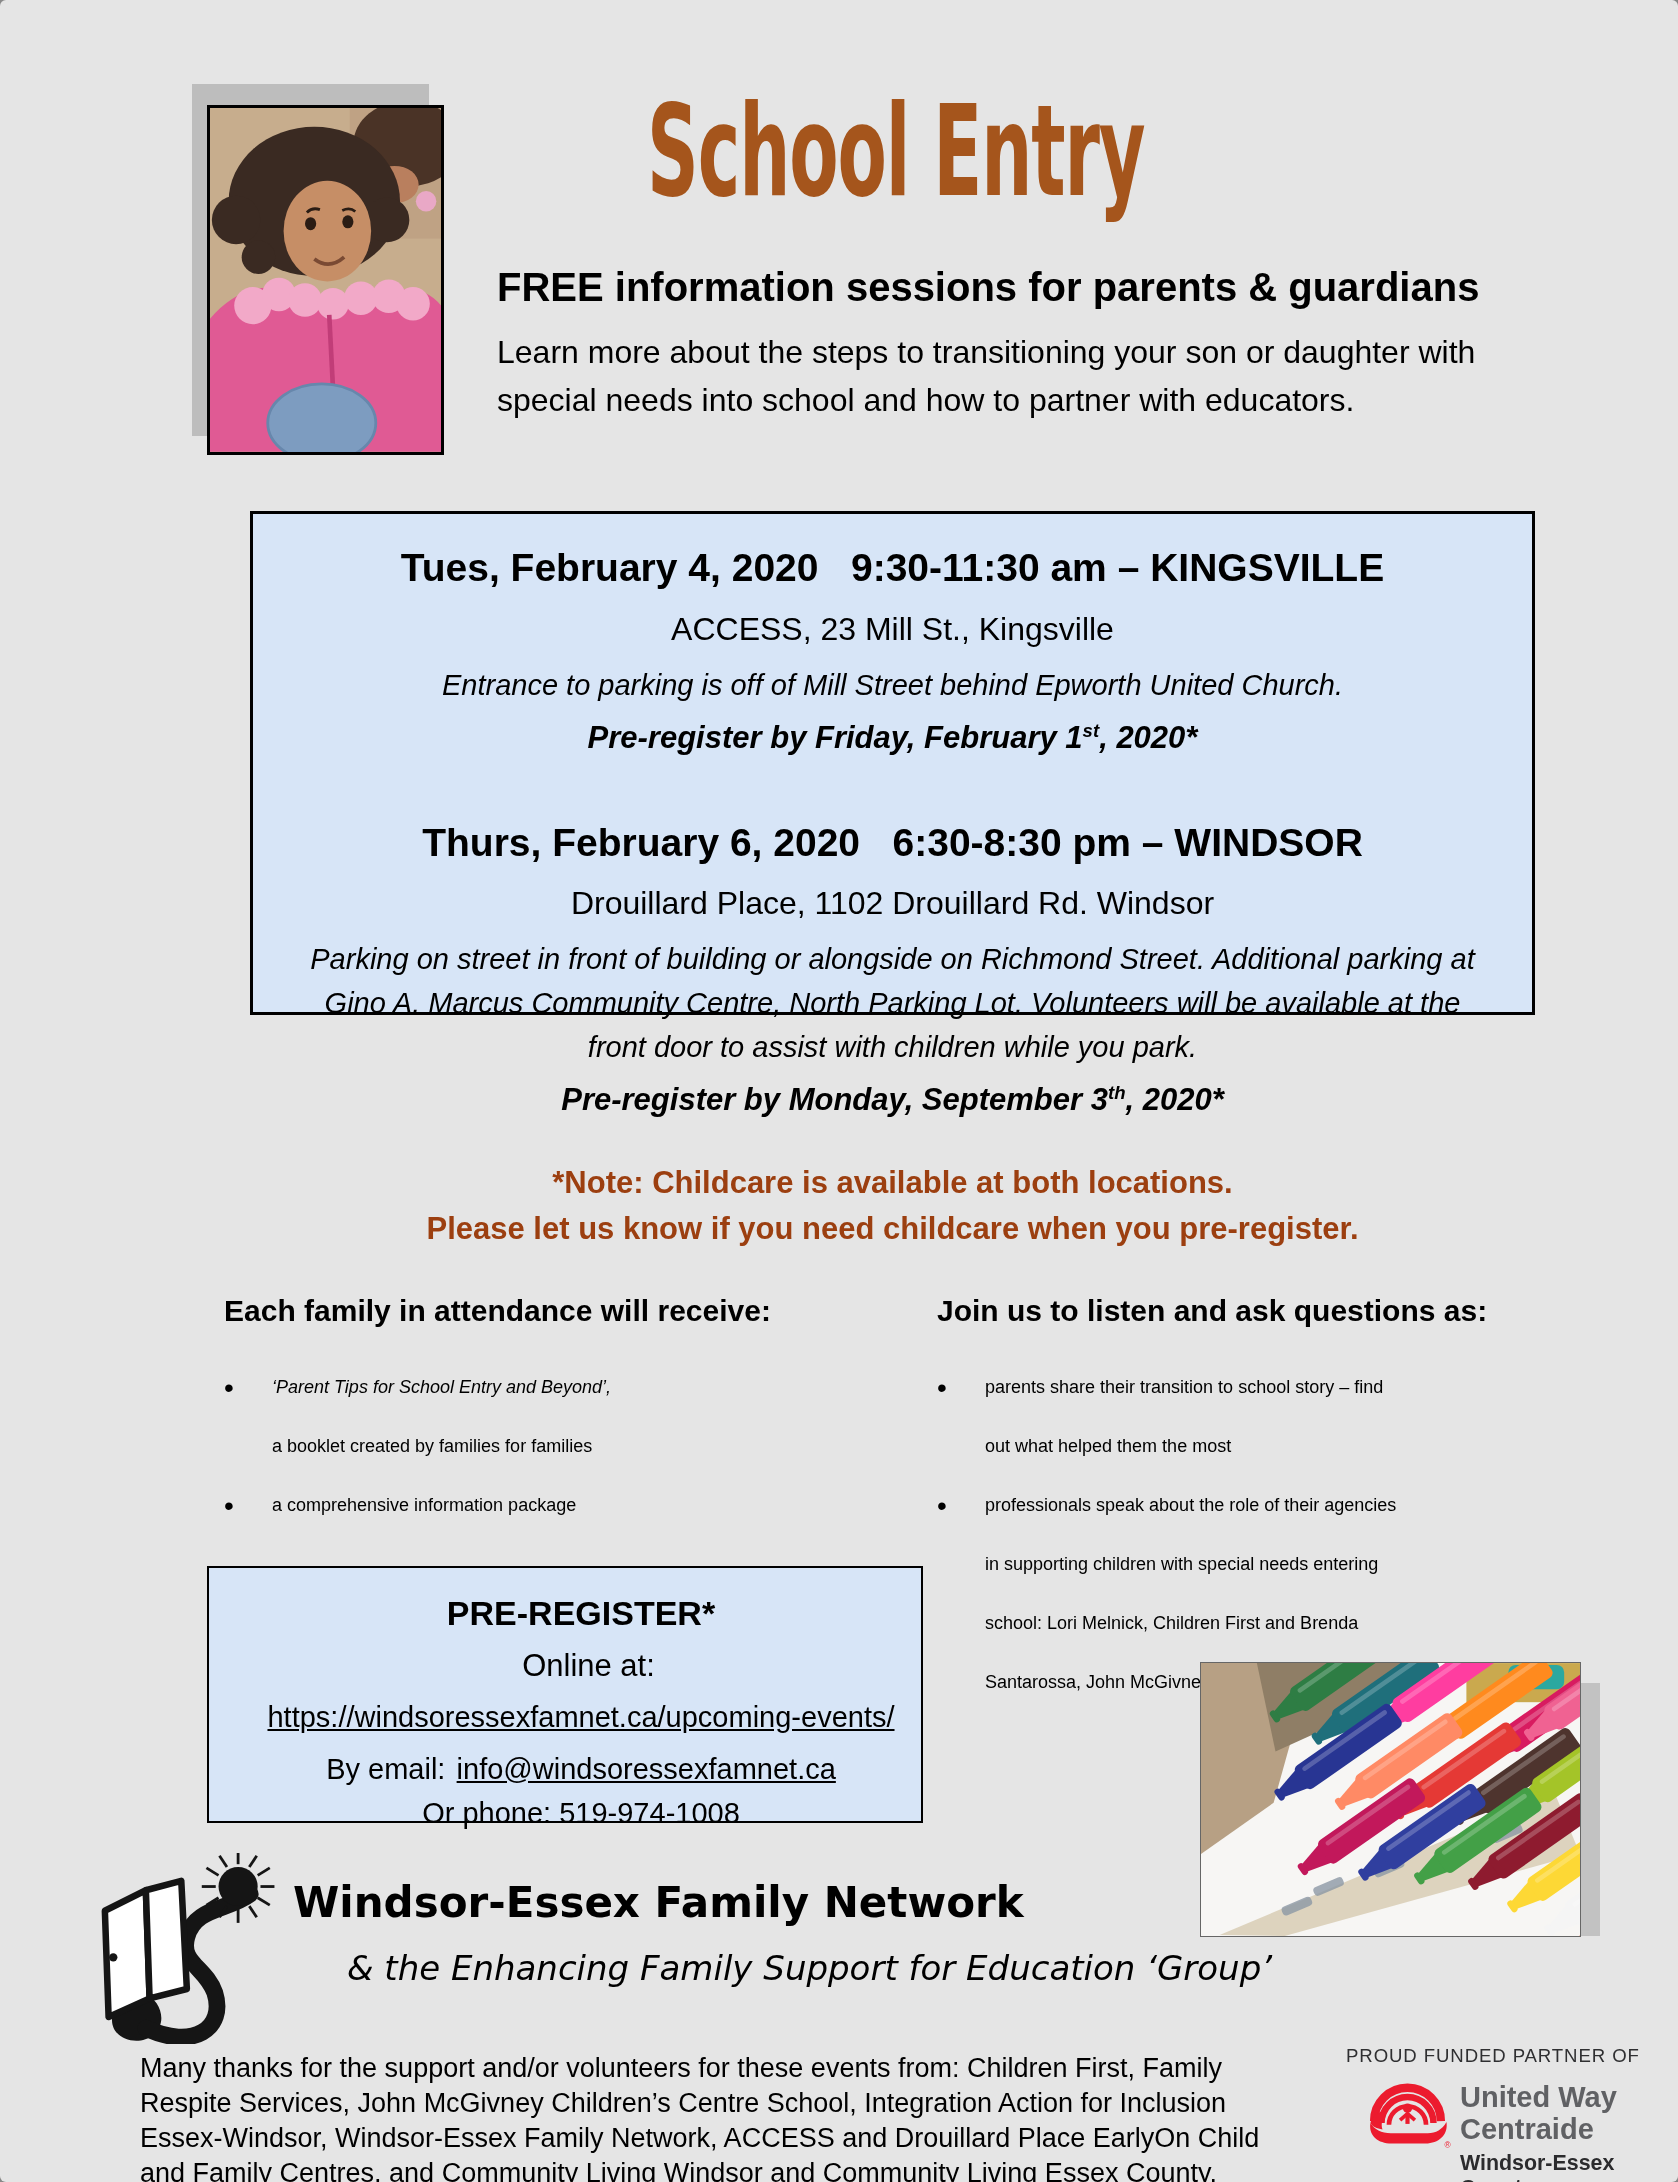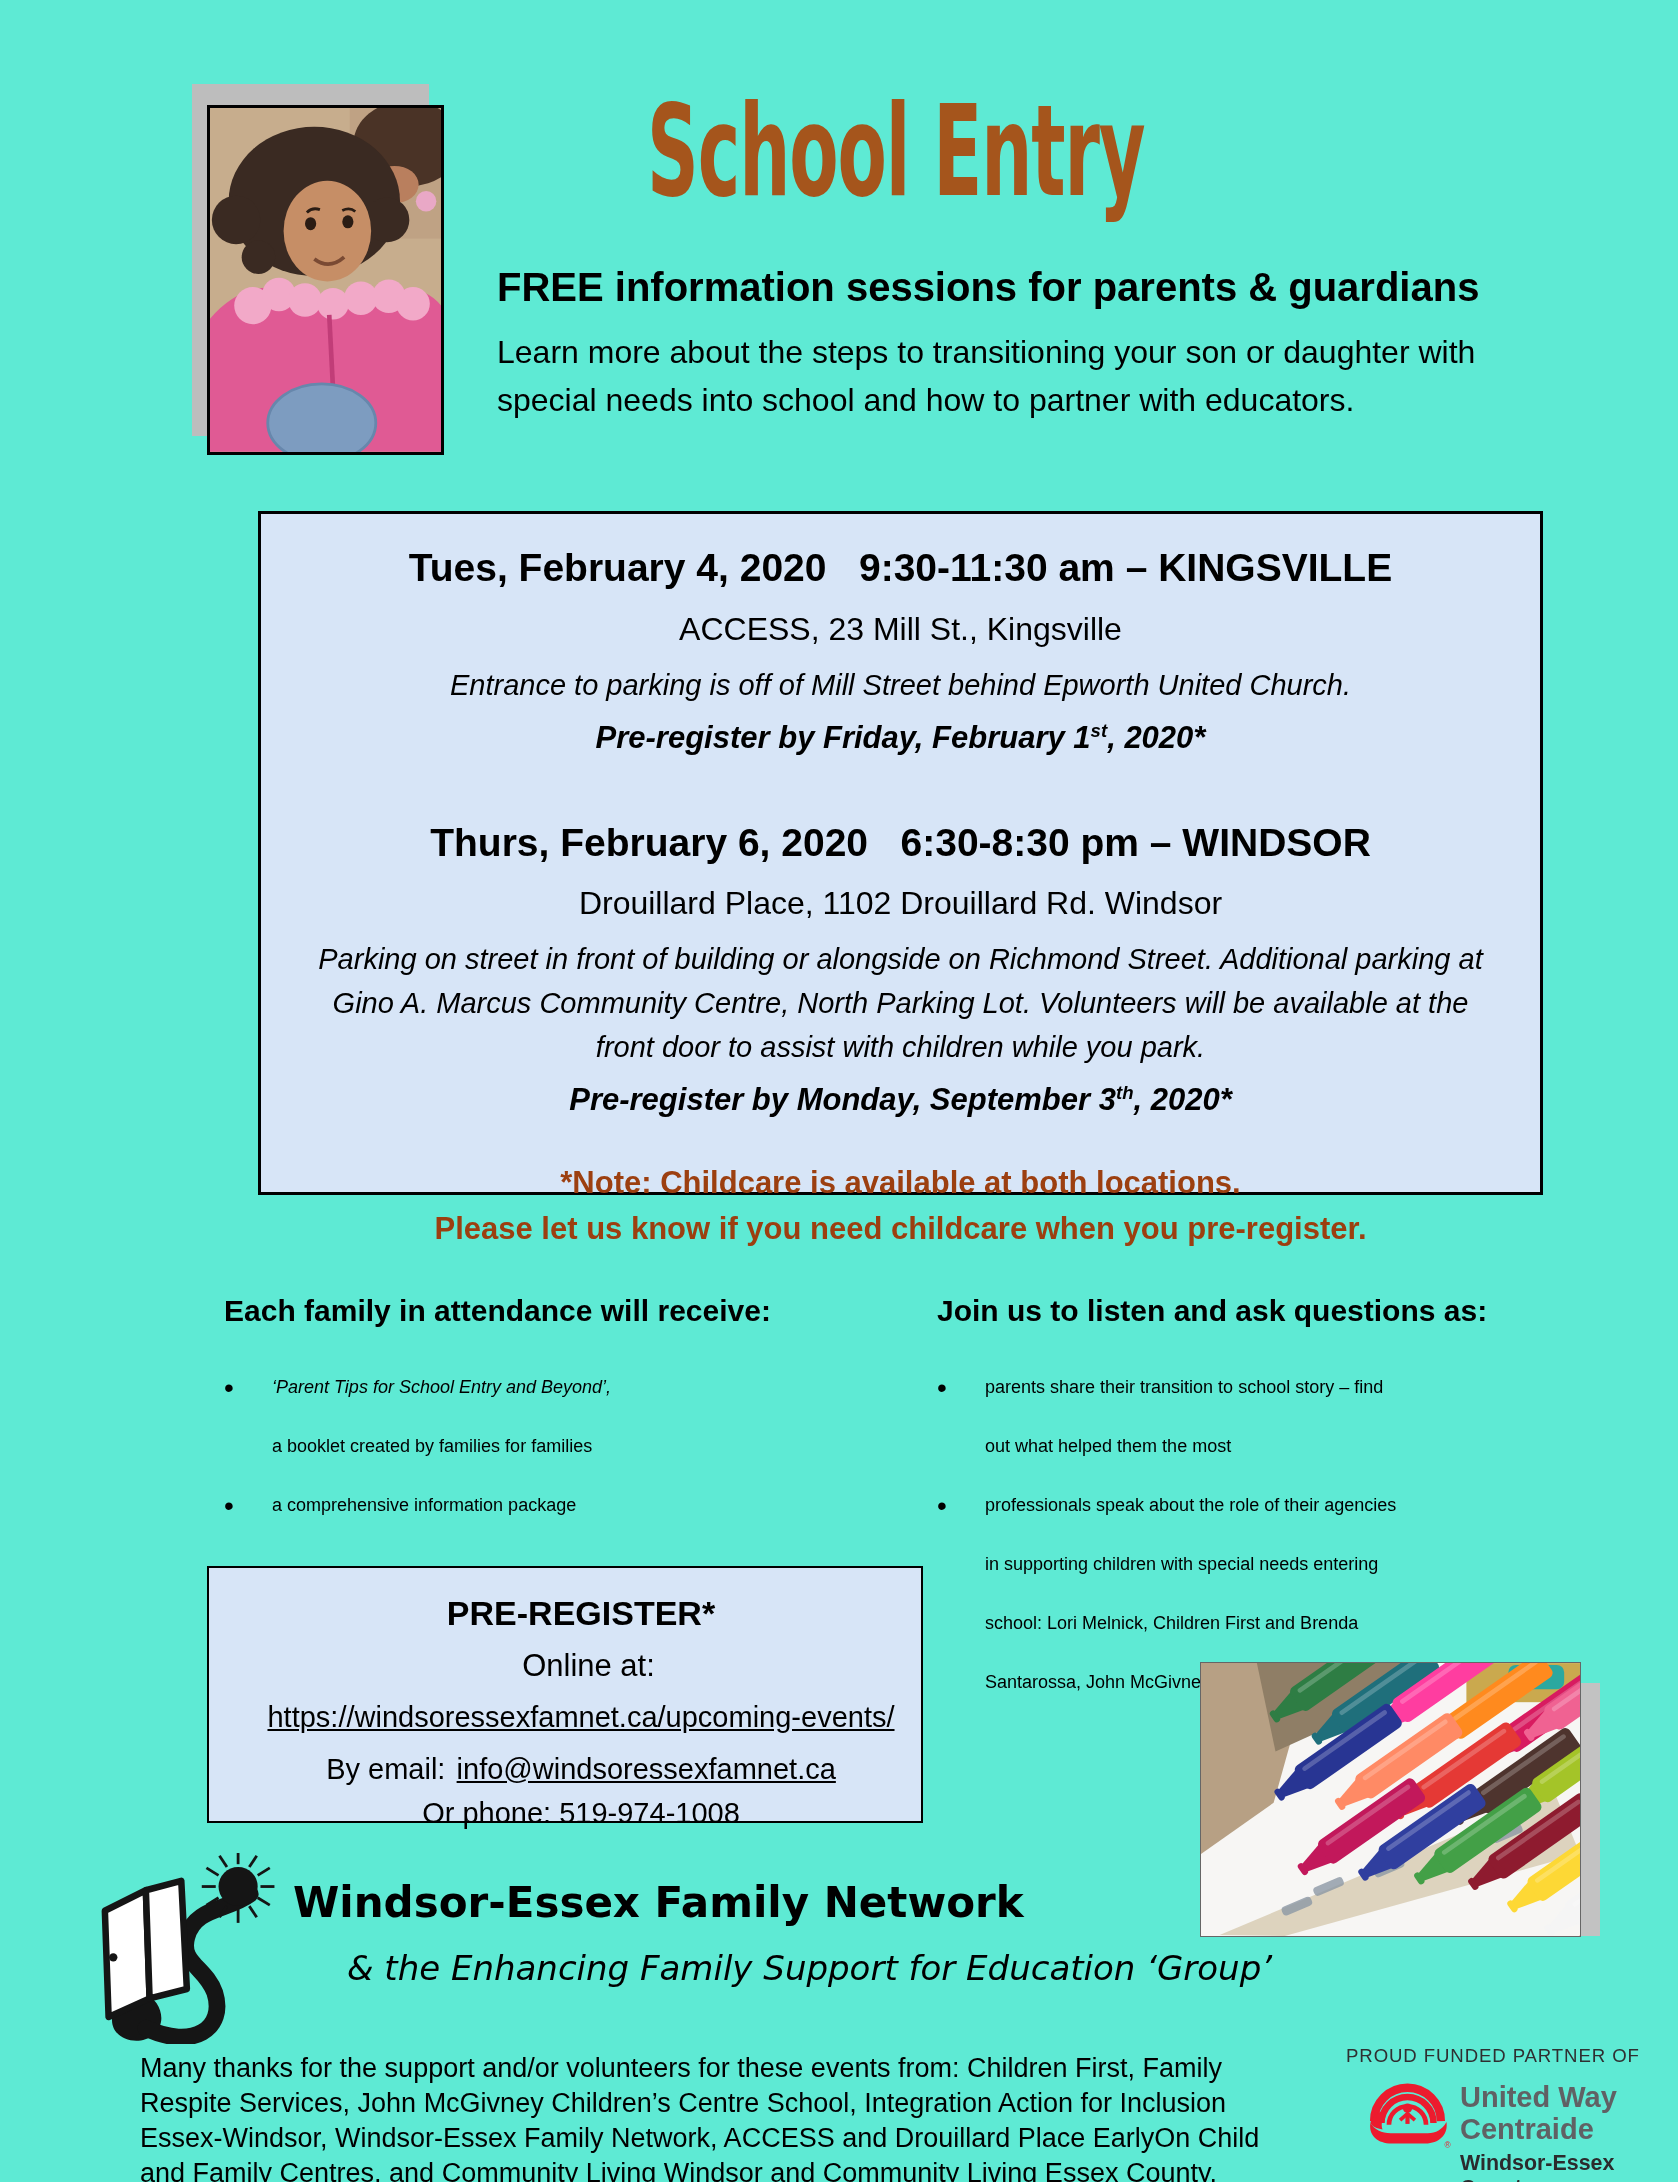--- a/index.html
+++ b/index.html
@@ -1,19 +1,20 @@
 <!DOCTYPE html>
 <html style="font-size:15px"><head>
 <meta charset="utf-8">
 <style>
   html,body{margin:0;padding:0;background:#888;}
   .page{
-    position:relative; width:1678px; height:2182px; background:#5eead4;
+    position:relative; width:1678px; height:2182px; background:#e5e5e5;
     font-family:"Liberation Sans", sans-serif; color:#000; overflow:hidden;
     margin:0 auto;
+    border-radius:6px;
   }
   .ws{white-space:pre-line;}
 
   
   .photo-wrap{position:absolute; left:192px; top:84px; width:270px; height:382px;}
   .photo-shadow{position:absolute; left:0; top:0; width:237px; height:352px; background:#BDBDBD;}
   .photo-frame{position:absolute; left:15px; top:20.5px; width:231px; height:344px; border:3.7px solid #000; background:#c9b193;}
   .photo-frame svg{display:block;}
 
   
@@ -22,22 +23,22 @@
     font-family:"DejaVu Sans", sans-serif; font-weight:bold;
     font-size:126px; line-height:126px; color:#A5551C;
     transform:scaleX(0.57); transform-origin:left top; letter-spacing:-1.9px;
     white-space:nowrap;
   }
   .headline{position:absolute; left:497px; top:265px; font-size:40px; font-weight:bold; white-space:nowrap;}
   .intro{position:absolute; left:497px; top:328px; font-size:32px; line-height:48px;}
 
   
   .sessions-box{
-    position:absolute; left:250px; top:511px; width:1285px; height:684px;
-    background:#D7E5F7; border:3.7px solid #000; box-sizing:border-box; text-align:center;margin-left:8px;
+    position:absolute; left:250px; top:511px; width:1285px; height:504px;
+    background:#D7E5F7; border:3.7px solid #000; box-sizing:border-box; text-align:center;
   }
   .s-title{font-size:39px; font-weight:bold; margin-top:32px; white-space:nowrap;}
   .s-title.windsor{margin-top:65px;}
   .s-loc{font-size:32px; margin-top:20.5px;}
   .s-park{font-size:29px; font-style:italic; margin-top:15px; line-height:44px;}
   .s-prereg{font-size:31px; font-weight:bold; font-style:italic; margin-top:13px;}
   .s-prereg sup{font-size:18.6px;}
   .s-note{font-size:31px; font-weight:bold; color:#9C3F10; margin-top:41px; line-height:46px;}
 
   

